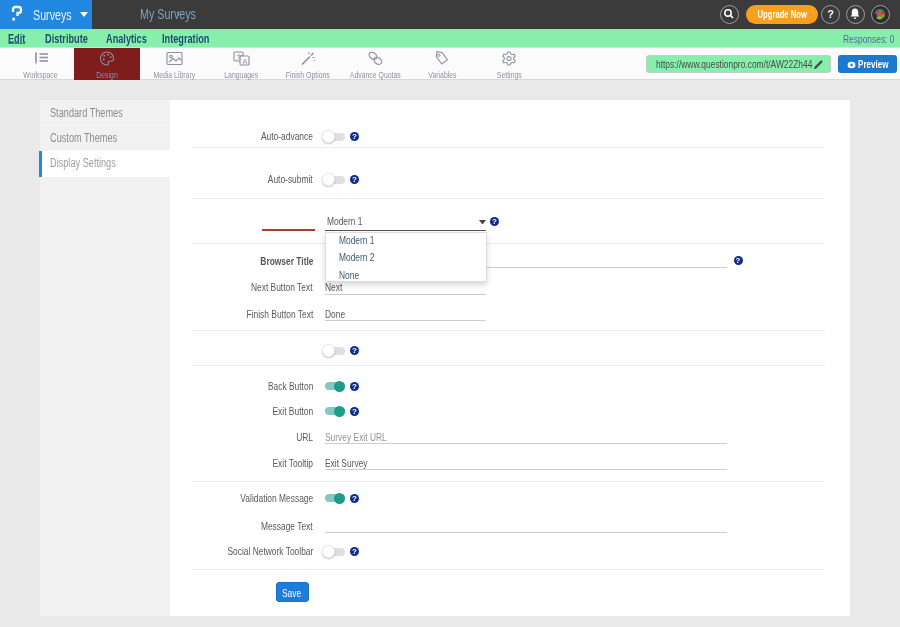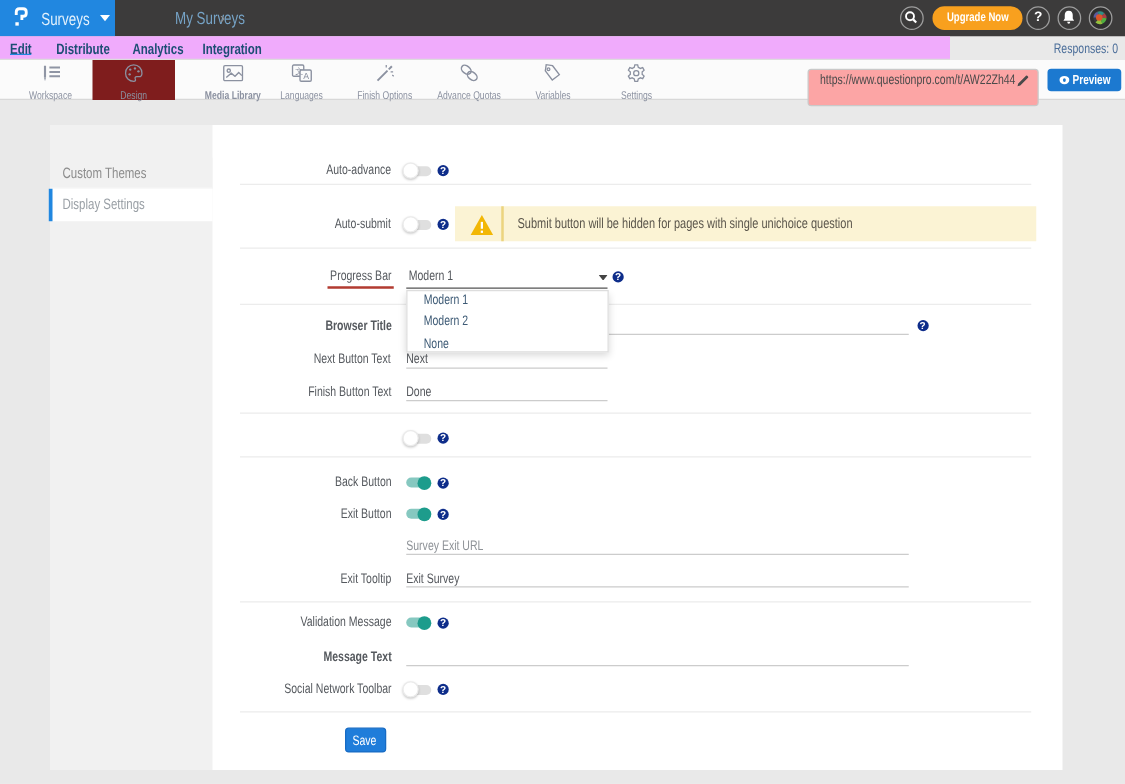--- a/index.html
+++ b/index.html
@@ -15,31 +15,31 @@
   #surveys { position:absolute; left:33px; top:7px; font-size:14px; color:#e4f1fc; }
   #scaret { position:absolute; left:80px; top:12px; width:0; height:0; border-left:4.5px solid transparent; border-right:4.5px solid transparent; border-top:5.5px solid #fff; }
   #crumb1 { position:absolute; left:110px; top:6px; font-size:14px; color:#76a3c6;margin-left:30px; }
   #crumbsep { position:absolute; left:176px; top:7px; font-size:12px; color:#8f8f8f; }
   #crumb2 { position:absolute; left:197px; top:6px; font-size:13.5px; color:#f2f2f2; }
   .topcircle { position:absolute; top:5px; width:19px; height:19px; border:1.5px solid #9d9d9d; border-radius:50%; }
   #upgrade { position:absolute; left:746px; top:5px; width:72px; height:19px; background:#f8a01e; border-radius:10px; color:#fff; font-size:10px; font-weight:bold; text-align:center; line-height:19px; }
   #helpq { color:#fff; font-size:11px; font-weight:bold; text-align:center; line-height:16.5px; }
 
   
-  #navbar { position:absolute; left:0; top:29px; width:760px; height:19px; background:#f0abfc; border-bottom:1px solid #dcdcdc; }
+  #navbar { position:absolute; left:0; top:29px; width:900px; height:19px; background:#86efac; border-bottom:1px solid #dcdcdc; }
   .navitem { position:absolute; top:3px; font-size:12px; font-weight:bold; color:#1d4e74; }
   #responses { position:absolute; left:843px; top:4px; font-size:11px; color:#4a6d99; }
 
   
   #toolbar { position:absolute; left:0; top:48px; width:900px; height:32px; background:#fbfbfb; border-bottom:1px solid #d8d8d8; }
   .tool { position:absolute; top:0; width:66px; height:32px; text-align:center; }
   .tool svg { margin-top:3px; }
   .tool .tl { font-size:9px; color:#8b91a0; white-space:nowrap; }
   #designcell { background:#7f1d1d; }
-  #urlbox { position:absolute; left:646px; top:7px; width:185px; height:30px; background:#fca5a5; border:1px solid #c9c9c9; border-radius:3px; font-size:11px; color:#4a4a4a; line-height:16px; padding-left:9px; white-space:nowrap; overflow:hidden; }
+  #urlbox { position:absolute; left:646px; top:7px; width:185px; height:18px; background:#86efac; border:1px solid #c9c9c9; border-radius:3px; font-size:11px; color:#4a4a4a; line-height:16px; padding-left:9px; white-space:nowrap; overflow:hidden; }
   #pencil { position:absolute; left:813px; top:11px; }
   #previewbtn { position:absolute; left:838px; top:7px; width:59px; height:18px; background:#1c79d0; border-radius:3px; color:#fff; font-size:10.5px; font-weight:bold; text-align:center; line-height:18px; }
 
   
   #card { position:absolute; left:40px; top:100px; width:810px; height:516px; background:#fff; }
   #sidebar { position:absolute; left:0; top:0; width:130px; height:516px; background:#f1f1f1; }
   .sideitem { position:absolute; left:0; width:130px; height:25px; font-size:12px; color:#8c8c8c; line-height:25px; padding-left:10px; background:#f1f1f1; border-bottom:1px solid #f7f7f7; }
   #sidesel { background:#fff; color:#9aa0a6; border-left:3.5px solid #2187e0; padding-left:8px; border-bottom:none; margin-left:-1.5px; width:131.5px; }
 
   .lbl { position:absolute; left:0; width:273px; text-align:right; font-size:11px; color:#55595e; white-space:nowrap; }
@@ -134,21 +134,21 @@
     <div class="tool" id="designcell" style="left:74px;">
       <svg width="16" height="15" viewBox="0 0 16 16">
           <path d="M8 1 C4 1 1 4 1 8 C1 12 4 15 8 15 C9.5 15 9.8 14 9.3 13 C8.8 12 9.3 11 10.5 11 L12.5 11 C14 11 15 10 15 8 C15 4 12 1 8 1 Z" fill="none" stroke="#8b91a0" stroke-width="1.1"></path>
           <circle cx="5" cy="5" r="1" fill="#8b91a0"></circle>
           <circle cx="9" cy="4" r="1" fill="#8b91a0"></circle>
           <circle cx="12" cy="6.5" r="1" fill="#8b91a0"></circle>
           <circle cx="4.5" cy="9" r="1" fill="#8b91a0"></circle>
         </svg>
       <div class="tl"><span class="tC">Design</span></div>
     </div>
-    <div class="tool" style="left:153px;font-weight:bold;">
+    <div class="tool" style="left:141px;">
       <svg width="17" height="15" viewBox="0 0 17 15">
           <g fill="none" stroke="#8b91a0" stroke-width="1.1">
             <rect x="1" y="1.5" width="15" height="12" rx="1"></rect>
             <circle cx="5" cy="5.5" r="1.3"></circle>
             <path d="M3 11 L7 7.5 L10 10 L13 7 L15.5 9.5"></path>
           </g>
         </svg>
       <div class="tl"><span class="tC">Media Library</span></div>
     </div>
     <div class="tool" style="left:208px;">
@@ -202,52 +202,43 @@
         <path d="M1 10 L1.6 7.8 L7.8 1.6 Q8.3 1.1 8.8 1.6 L9.4 2.2 Q9.9 2.7 9.4 3.2 L3.2 9.4 Z" fill="#4a4a4a"></path>
       </svg>
     <div id="previewbtn"><span class="tC"><svg width="11" height="8" viewBox="0 0 11 8" style="vertical-align:-1px; margin-right:3px;">
             <ellipse cx="5.5" cy="4" rx="5.2" ry="3.3" fill="#fff"></ellipse>
             <circle cx="5.5" cy="4" r="1.5" fill="#1c79d0"></circle>
           </svg>Preview</span></div>
   </div>
 
   <div id="card">
     <div id="sidebar">
+      <div class="sideitem" style="top:0px; height:26px; line-height:26px;"><span class="tL">Standard Themes</span></div>
       <div class="sideitem" style="top:26px;"><span class="tL">Custom Themes</span></div>
       <div class="sideitem" id="sidesel" style="top:51px; height:25.5px;"><span class="tL">Display Settings</span></div>
     </div>
 
     <div class="lbl" style="top:30px;"><span class="tR">Auto-advance</span></div>
     <div class="toggle-off" style="left:283px; top:29.5px;">
         <div class="track"></div>
         <div class="knob"></div>
       </div>
     <div class="help" style="left:310px; top:32px;">?</div>
 
     <div class="sep" style="top:47px;"></div>
 
     <div class="lbl" style="top:73px;"><span class="tR">Auto-submit</span></div>
     <div class="toggle-off" style="left:283px; top:72.5px;">
         <div class="track"></div>
         <div class="knob"></div>
       </div>
     <div class="help" style="left:310px; top:75px;">?</div>
-    <div id="warnbox">
-      <svg style="position:absolute;left:11px;top:5.5px" width="21" height="18" viewBox="0 0 20 18">
-          <path d="M10 1 L19 17 L1 17 Z" fill="#f2b705"></path>
-          <rect x="9.1" y="6.5" width="1.8" height="5.5" fill="#fff"></rect>
-          <rect x="9.1" y="13.5" width="1.8" height="1.8" fill="#fff"></rect>
-        </svg>
-      <div id="warndiv"></div>
-      <div id="warntext"><span class="tL">Submit button will be hidden for pages with single unichoice question</span></div>
-    </div>
 
     <div class="sep" style="top:98px;"></div>
 
-    <div class="lbl" style="top:115px;"><span class="tR">Progress Bar</span></div>
     <div id="redline"></div>
     <div class="ftext" style="left:287px; top:115px;"><span class="tL">Modern 1</span></div>
     <svg style="position:absolute; left:438.5px; top:119.5px;" width="7" height="4.5" viewBox="0 0 7 4.5">
         <path d="M0 0 L7 0 L3.5 4.5 Z" fill="#444"></path>
       </svg>
     <div class="fline" style="left:285px; top:130px; width:161px; background:#555;"></div>
     <div class="help" style="left:450px; top:117px;">?</div>
 
     <div class="sep" style="top:143px;"></div>
 
@@ -286,37 +277,38 @@
       </div>
     <div class="help" style="left:310px; top:281.5px;">?</div>
 
     <div class="lbl" style="top:304.5px;"><span class="tR">Exit Button</span></div>
     <div class="toggle-on" style="left:283px; top:304px;">
         <div class="track"></div>
         <div class="knob"></div>
       </div>
     <div class="help" style="left:310px; top:306.5px;">?</div>
 
+    <div class="lbl" style="top:330.5px;"><span class="tR">URL</span></div>
     <div class="ftext" style="left:285px; top:330.5px; color:#8e9297;"><span class="tL">Survey Exit URL</span></div>
     <div class="fline" style="left:285px; top:343px; width:401.5px;"></div>
 
     <div class="lbl" style="top:356.5px;"><span class="tR">Exit Tooltip</span></div>
     <div class="ftext" style="left:285px; top:356.5px;"><span class="tL">Exit Survey</span></div>
     <div class="fline" style="left:285px; top:369px; width:401.5px;"></div>
 
     <div class="sep" style="top:380.5px;"></div>
 
     <div class="lbl" style="top:391.5px;"><span class="tR">Validation Message</span></div>
     <div class="toggle-on" style="left:283px; top:391px;">
         <div class="track"></div>
         <div class="knob"></div>
       </div>
     <div class="help" style="left:310px; top:393.5px;">?</div>
 
-    <div class="lbl" style="top:419.5px;font-weight:bold;"><span class="tR">Message Text</span></div>
+    <div class="lbl" style="top:419.5px;"><span class="tR">Message Text</span></div>
     <div class="fline" style="left:285px; top:432px; width:401.5px;"></div>
 
     <div class="lbl" style="top:445px;"><span class="tR">Social Network Toolbar</span></div>
     <div class="toggle-off" style="left:283px; top:444.5px;">
         <div class="track"></div>
         <div class="knob"></div>
       </div>
     <div class="help" style="left:310px; top:447px;">?</div>
 
     <div class="sep" style="top:468.5px;"></div>

